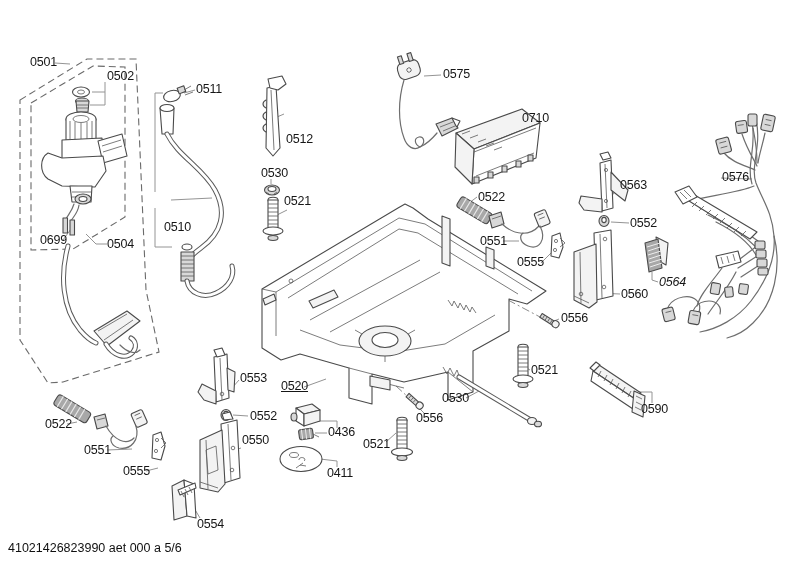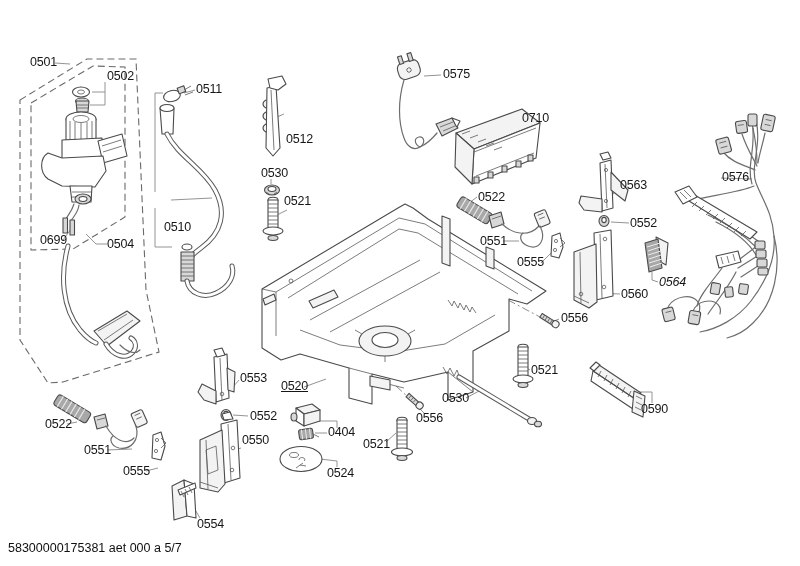--- a/index.html
+++ b/index.html
@@ -452,23 +452,23 @@
       <span class="plabel" style="left: 722px; top: 171px;">0576</span>
       <span class="plabel" style="left: 561px; top: 312px;">0556</span>
       <span class="plabel" style="left: 281px; top: 380px; text-decoration: underline;">0520</span>
       <span class="plabel" style="left: 240px; top: 372px;">0553</span>
       <span class="plabel" style="left: 250px; top: 410px;">0552</span>
       <span class="plabel" style="left: 242px; top: 434px;">0550</span>
       <span class="plabel" style="left: 197px; top: 518px;">0554</span>
       <span class="plabel" style="left: 45px; top: 418px;">0522</span>
       <span class="plabel" style="left: 84px; top: 444px;">0551</span>
       <span class="plabel" style="left: 123px; top: 465px;">0555</span>
-      <span class="plabel" style="left: 328px; top: 426px;">0404</span>
-      <span class="plabel" style="left: 327px; top: 467px;">0524</span>
+      <span class="plabel" style="left: 328px; top: 426px;">0436</span>
+      <span class="plabel" style="left: 327px; top: 467px;">0411</span>
       <span class="plabel" style="left: 363px; top: 438px;">0521</span>
       <span class="plabel" style="left: 416px; top: 412px;">0556</span>
       <span class="plabel" style="left: 442px; top: 392px;">0530</span>
       <span class="plabel" style="left: 531px; top: 364px;">0521</span>
       <span class="plabel" style="left: 641px; top: 403px;">0590</span>
     </div>
 
-<div class="footer">58300000175381 aet 000 a 5/7</div>
+<div class="footer">41021426823990 aet 000 a 5/6</div>
 </div>
 
 </body></html>

